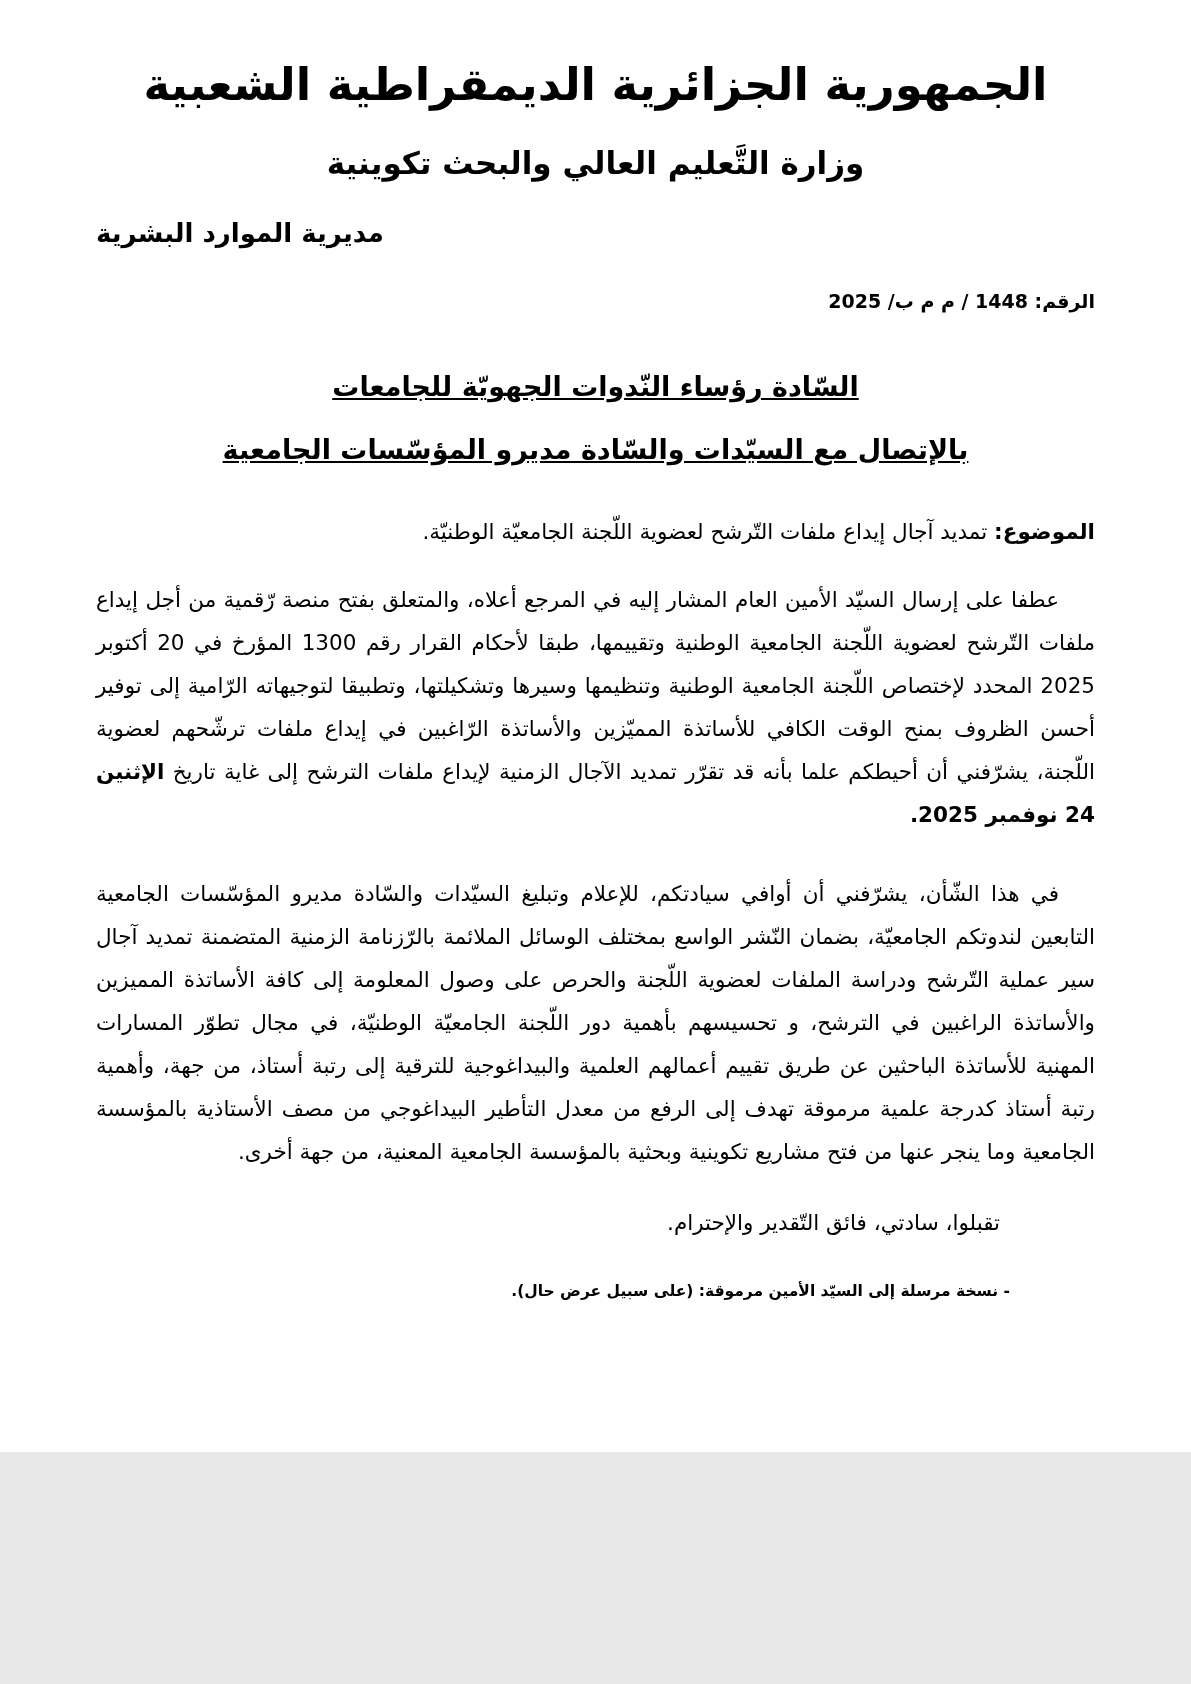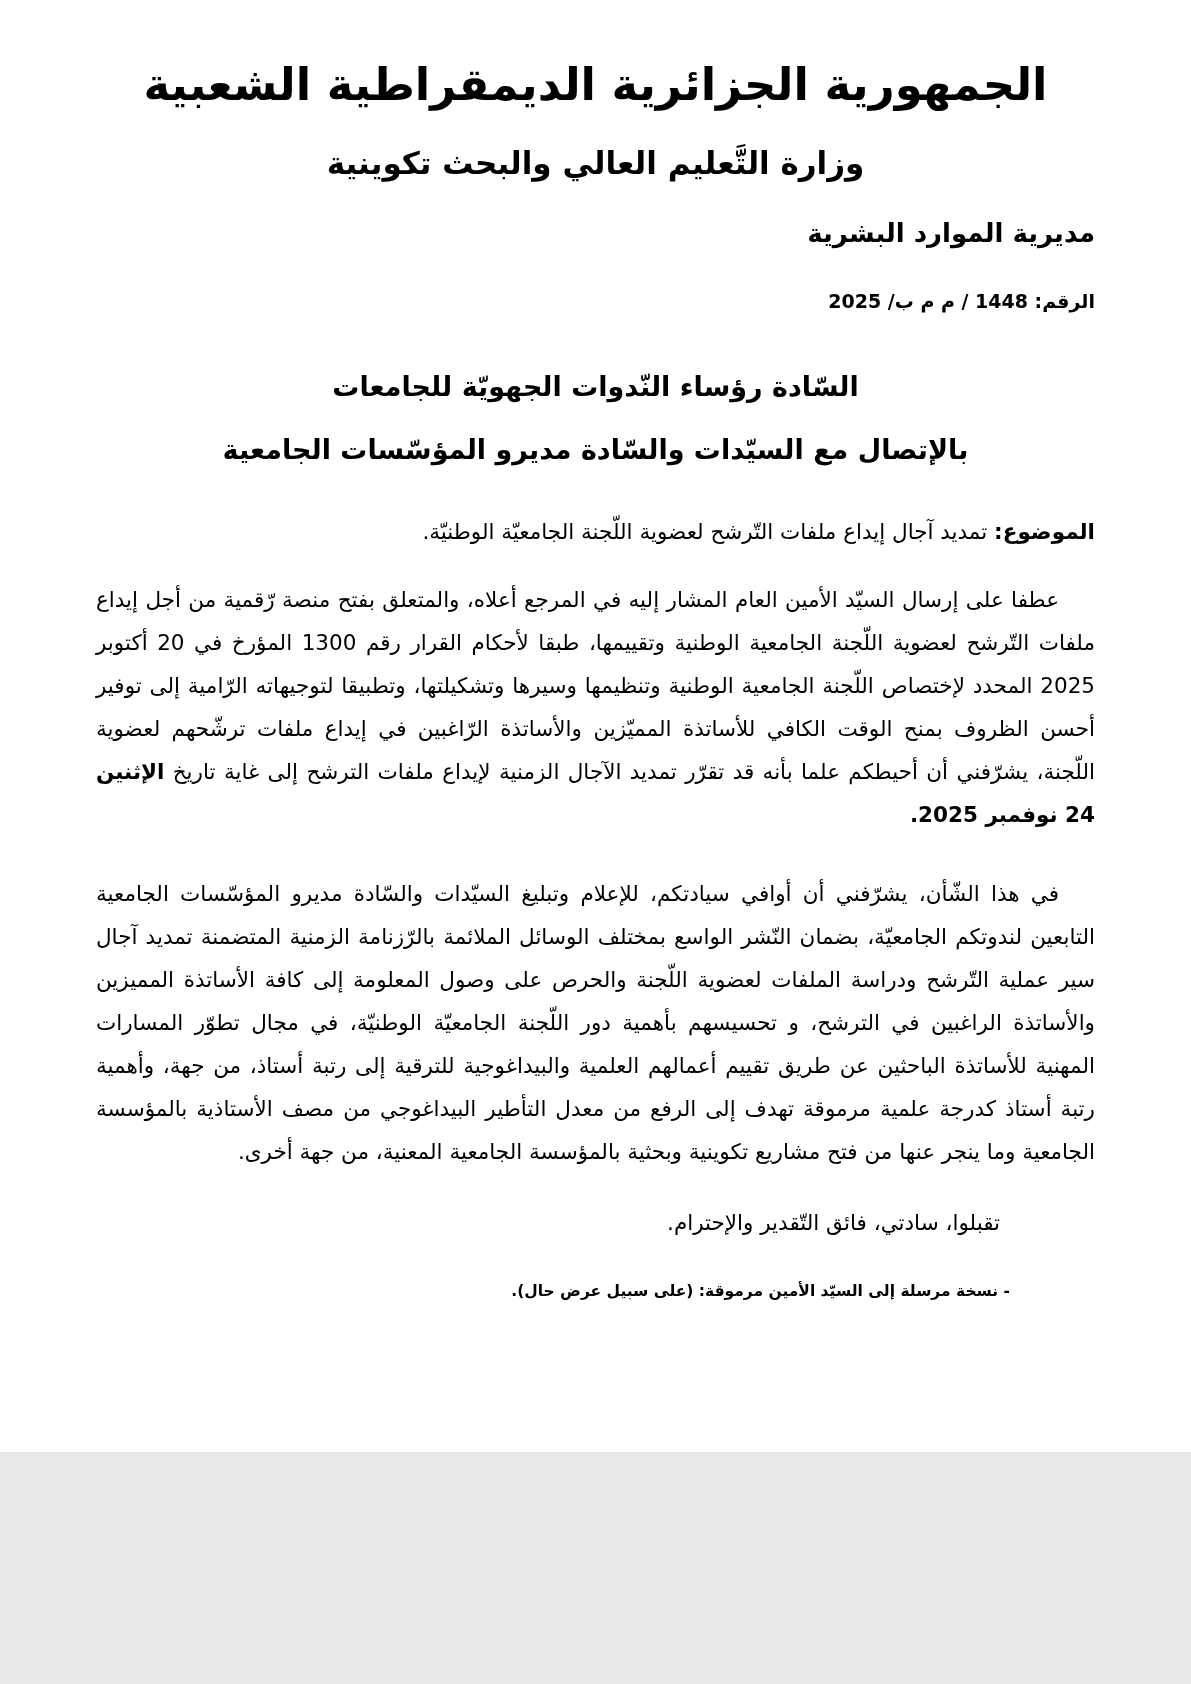--- a/index.html
+++ b/index.html
@@ -23,21 +23,21 @@
     line-height: 80px;
     letter-spacing: -1px;
   }
   .ministry-title {
     font-size: 31px;
     font-weight: bold;
     margin-top: 14px;
     line-height: 48px;
   }
   .directorate {
-    text-align: right;
+    text-align: left;
     font-size: 26px;
     font-weight: bold;
     margin-top: 26px;
     line-height: 40px;
   }
   .ref-line {
     display: flex;
     justify-content: space-between;
     align-items: baseline;
     margin-top: 34px;
@@ -45,20 +45,21 @@
     font-size: 19px;
     font-weight: bold;
     line-height: 28px;
   }
   .addressee {
     text-align: center;
     font-weight: bold;
     font-size: 27px;
     margin-top: 40px;
     line-height: 63px;
+    text-decoration: underline;
   }
   .meta-block {
     margin-top: 28px;
     font-size: 21.5px;
     line-height: 45px;
   }
   .meta-row .label { font-weight: bold; }
   .body-text {
     font-size: 21.5px;
     line-height: 43px;

